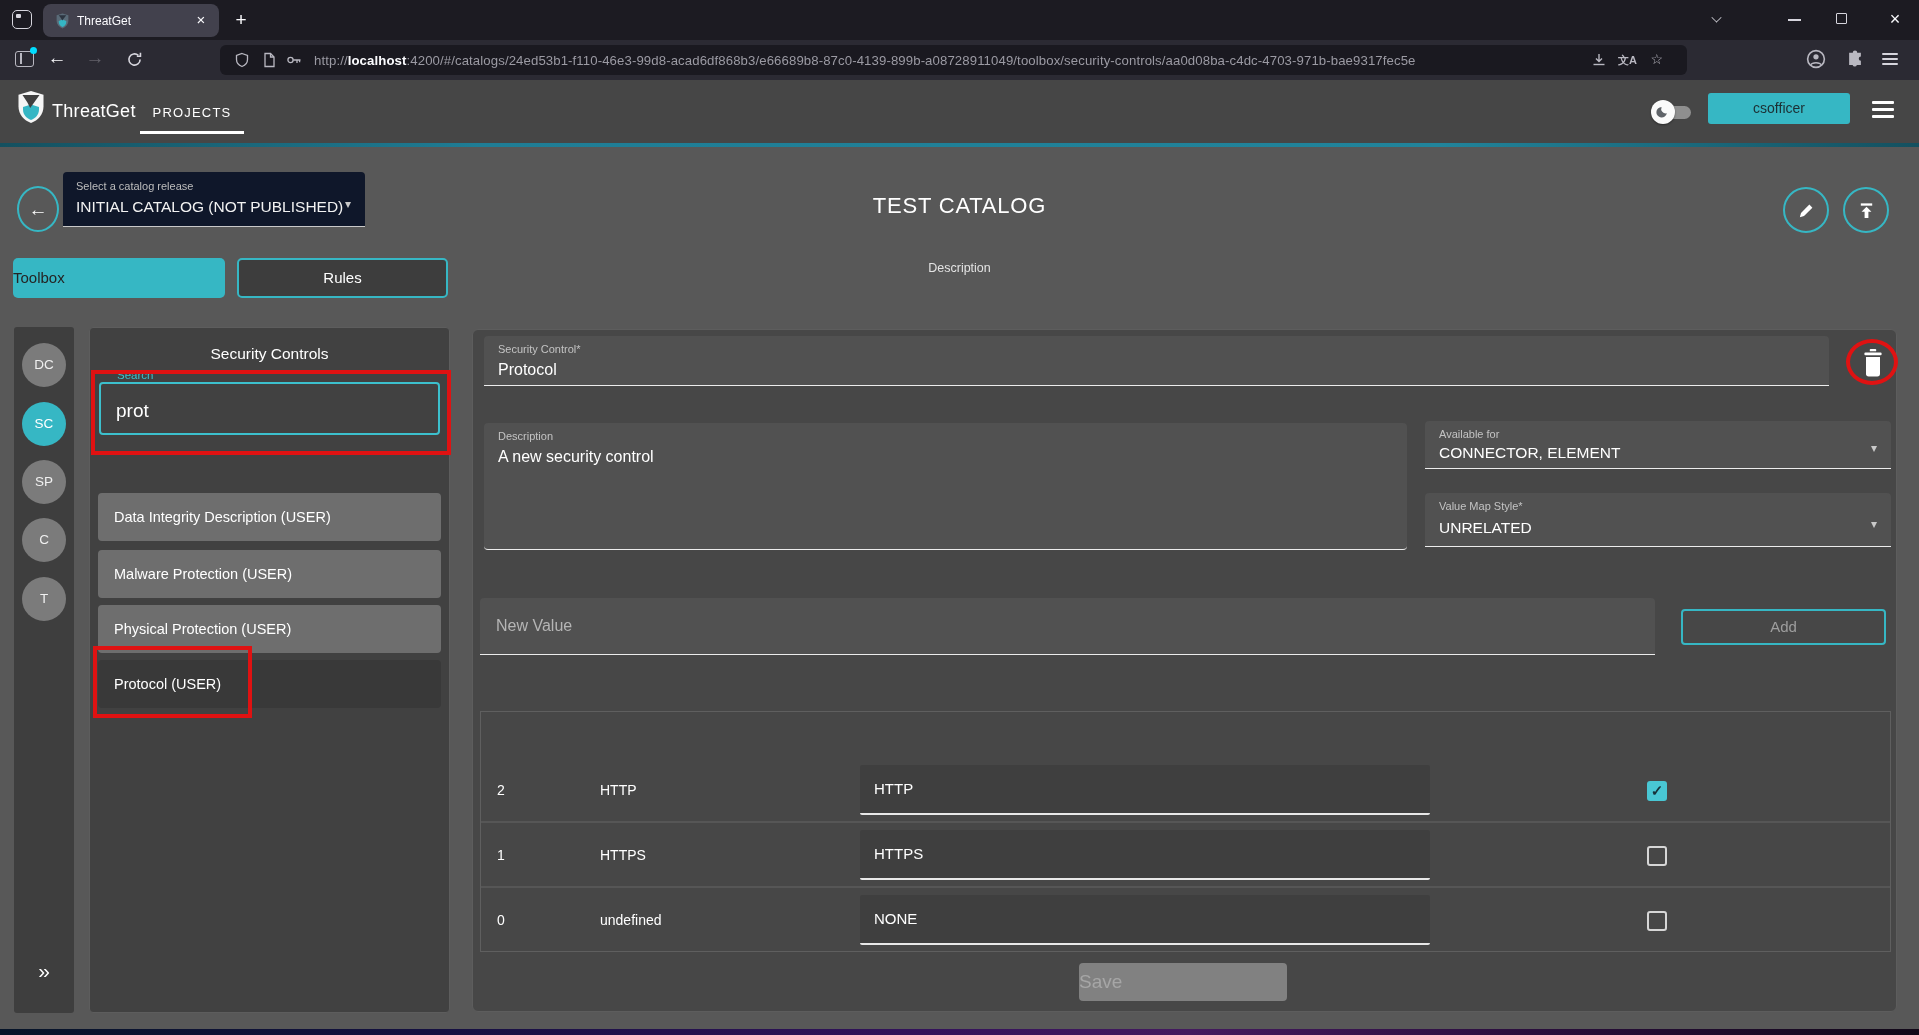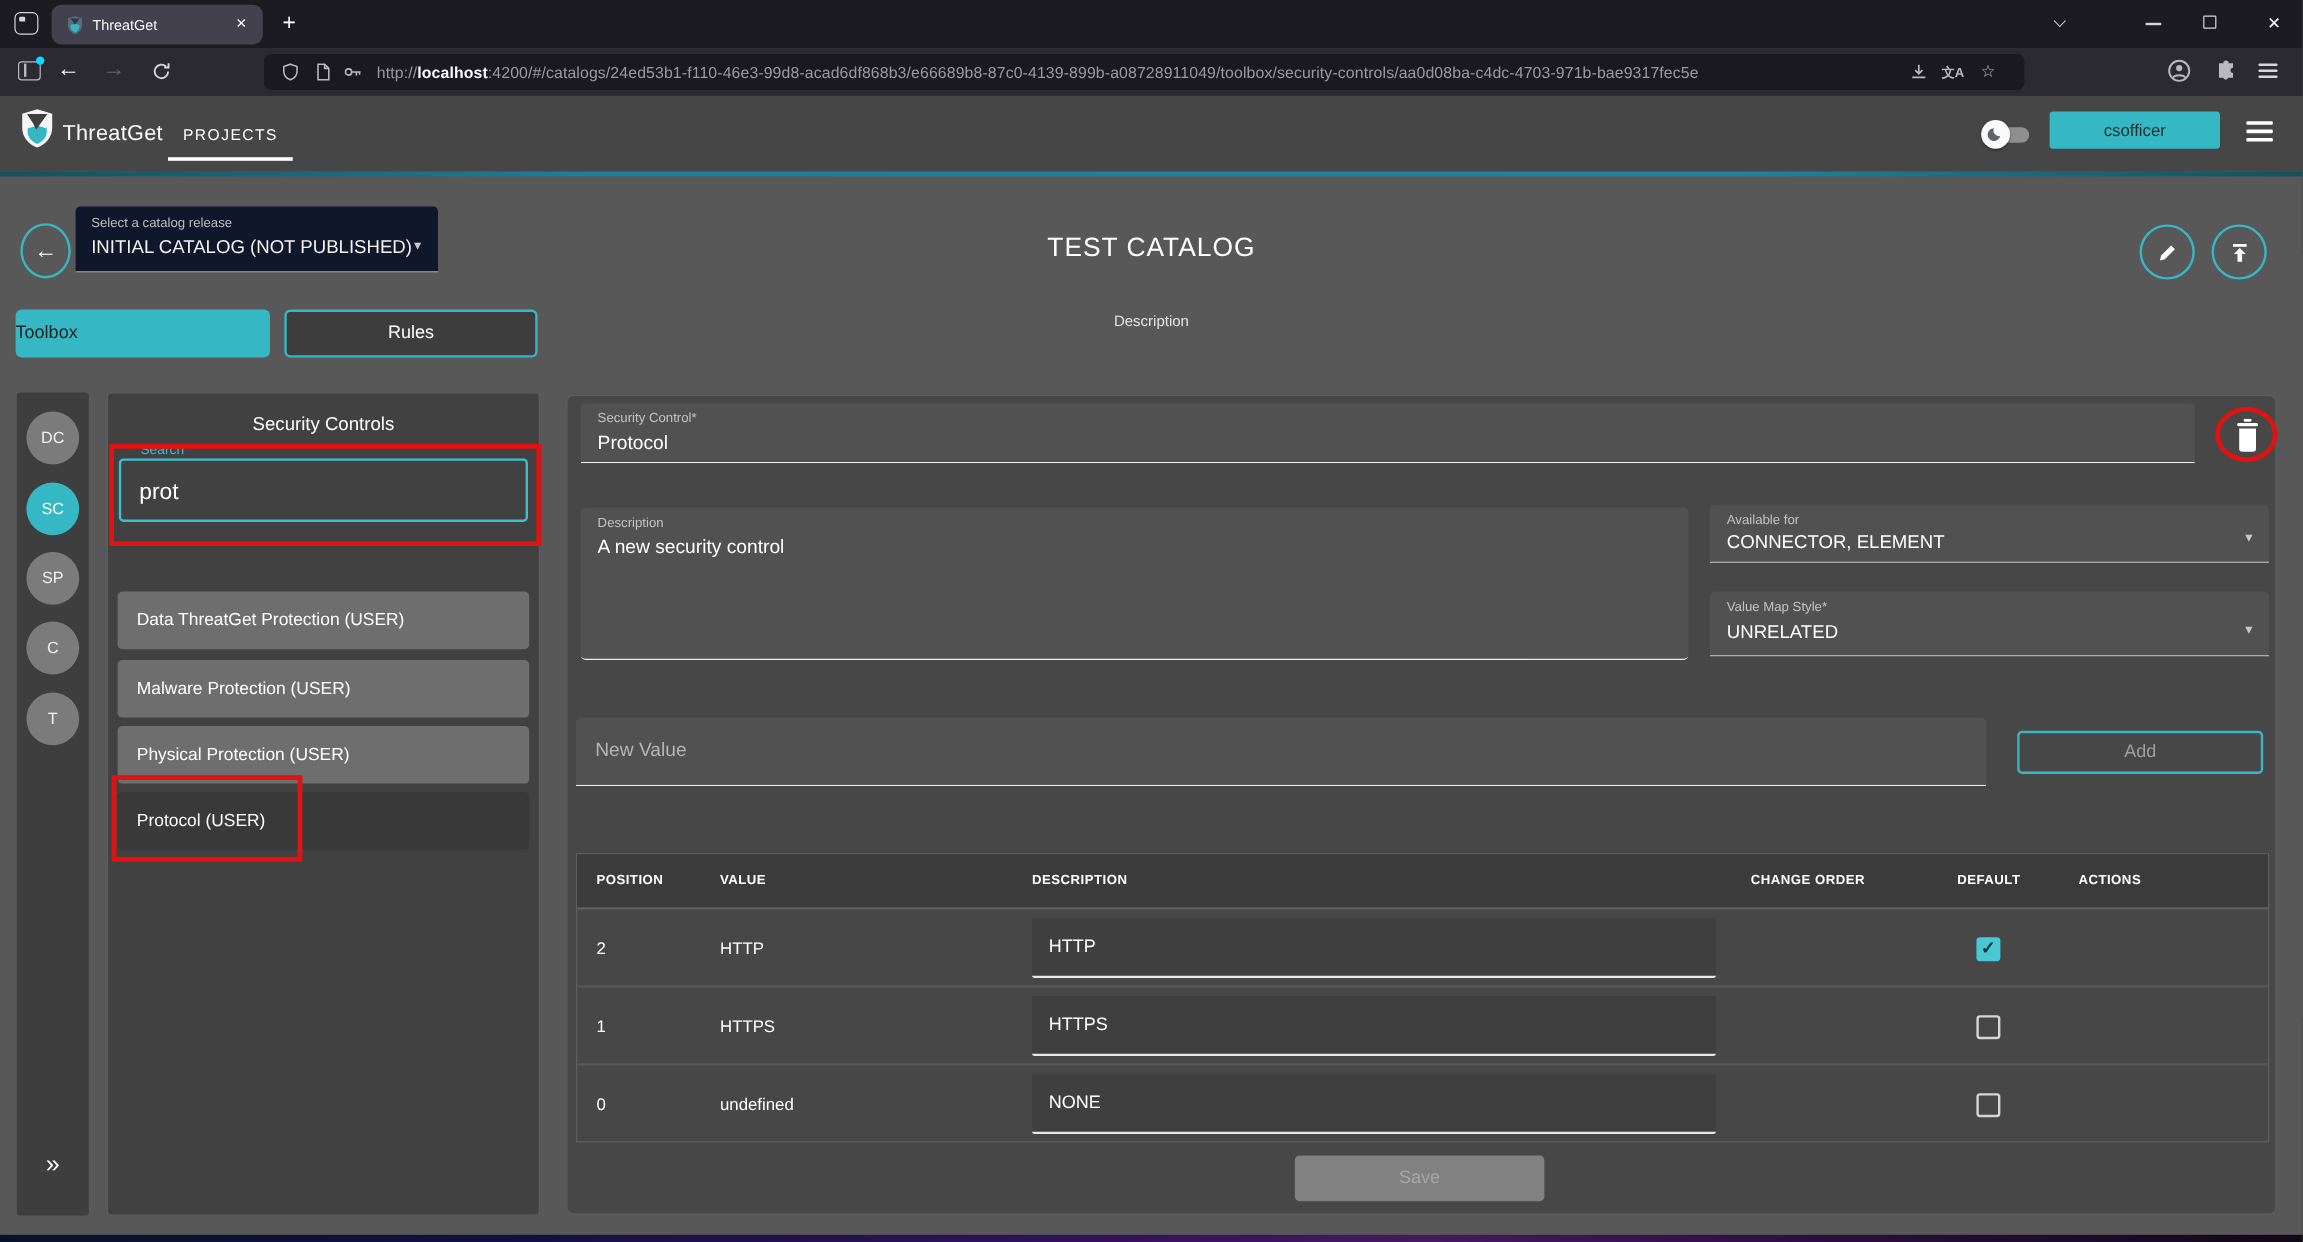--- a/index.html
+++ b/index.html
@@ -97,21 +97,21 @@
 
   .vtable { position:absolute; left:7px; top:381px; width:1411px; height:241px; border:1px solid #5f5f5f; }
   .thead { position:absolute; left:0; top:0; width:100%; height:46px; background:#3b3b3b; border-bottom:2px solid #5f5f5f; }
   .th { position:absolute; top:16px; color:#fff; font-size:11px; font-weight:bold; letter-spacing:0.4px; }
   .trow { position:absolute; left:0; width:100%; height:65px; border-bottom:2px solid #565656; }
   .td { position:absolute; top:24px; color:#fff; font-size:14px; }
   .desc-input { position:absolute; left:379px; top:7px; width:570px; height:50px; background:#3f3f3f; border-radius:2px; border-bottom:2px solid #e8e8e8; color:#fff; font-size:15px; line-height:48px; padding-left:14px; }
   .cbx { position:absolute; left:1166px; top:23px; width:20px; height:20px; border-radius:3px; }
   .cbx.checked { background:#49c7d4; color:#16323a; font-size:15px; font-weight:bold; text-align:center; line-height:20px; }
   .cbx.unchecked { border:2px solid #d6d6d6; }
-  .save-btn { position:absolute; left:606px; top:633px; width:208px; height:38px; background:#818181; border-radius:4px; color:#a6a6a6; font-size:15px; text-align:center; line-height:38px; }
+  .save-btn { position:absolute; left:606px; top:633px; width:208px; height:38px; background:#818181; border-radius:4px; color:#a6a6a6; font-size:19px; text-align:left; line-height:38px; }
 
   .taskbar { position:absolute; left:0; top:1029px; width:1919px; height:6px; background:linear-gradient(90deg,#061428,#141040 22%,#33125a 48%,#441a5e 62%,#2a0e3c 80%,#110818); }
 </style>
 </head>
 <body>
 
 <div class="screen">
 
   <div class="tabbar">
     <div class="fxview"></div>
@@ -227,21 +227,21 @@
     <div class="avatar" style="top:191px;">C</div>
     <div class="avatar" style="top:250px;">T</div>
     <div class="rail-expand">»</div>
   </div>
 
   <div class="panel">
     <div class="panel-title">Security Controls</div>
     <div class="search-box"></div>
     <div class="search-label">Search</div>
     <div class="search-value">prot</div>
-    <div class="sc-item" style="top:165px;">Data ThreatGet Protection (USER)</div>
+    <div class="sc-item" style="top:165px;">Data Integrity Description (USER)</div>
     <div class="sc-item" style="top:222px;">Malware Protection (USER)</div>
     <div class="sc-item" style="top:277px;">Physical Protection (USER)</div>
     <div class="sc-item selected" style="top:332px;">Protocol (USER)</div>
   </div>
 
   <div class="anno" style="left:91px; top:370px; width:360px; height:85px;"></div>
   <div class="anno" style="left:93px; top:646px; width:159px; height:72px;"></div>
 
   <div class="card">
 
@@ -273,28 +273,20 @@
       <div class="f-value" style="top:26px; font-size:15.5px;">UNRELATED</div>
       <div class="dd-arrow" style="right:14px; top:24px;">▾</div>
     </div>
 
     <div class="field" style="left:7px; top:268px; width:1175px; height:57px;">
       <div class="f-placeholder">New Value</div>
     </div>
     <div class="add-btn">Add</div>
 
     <div class="vtable">
-      <div class="thead">
-        <div class="th" style="left:16px;">POSITION</div>
-        <div class="th" style="left:119px;">VALUE</div>
-        <div class="th" style="left:379px;">DESCRIPTION</div>
-        <div class="th" style="left:978px;">CHANGE ORDER</div>
-        <div class="th" style="left:1150px;">DEFAULT</div>
-        <div class="th" style="left:1251px;">ACTIONS</div>
-      </div>
 
       <div class="trow" style="top:46px;">
         <div class="td" style="left:16px;">2</div>
         <div class="td" style="left:119px;">HTTP</div>
         <div class="desc-input">HTTP</div>
         <div class="cbx checked">✓</div>
       </div>
 
       <div class="trow" style="top:111px;">
         <div class="td" style="left:16px;">1</div>

